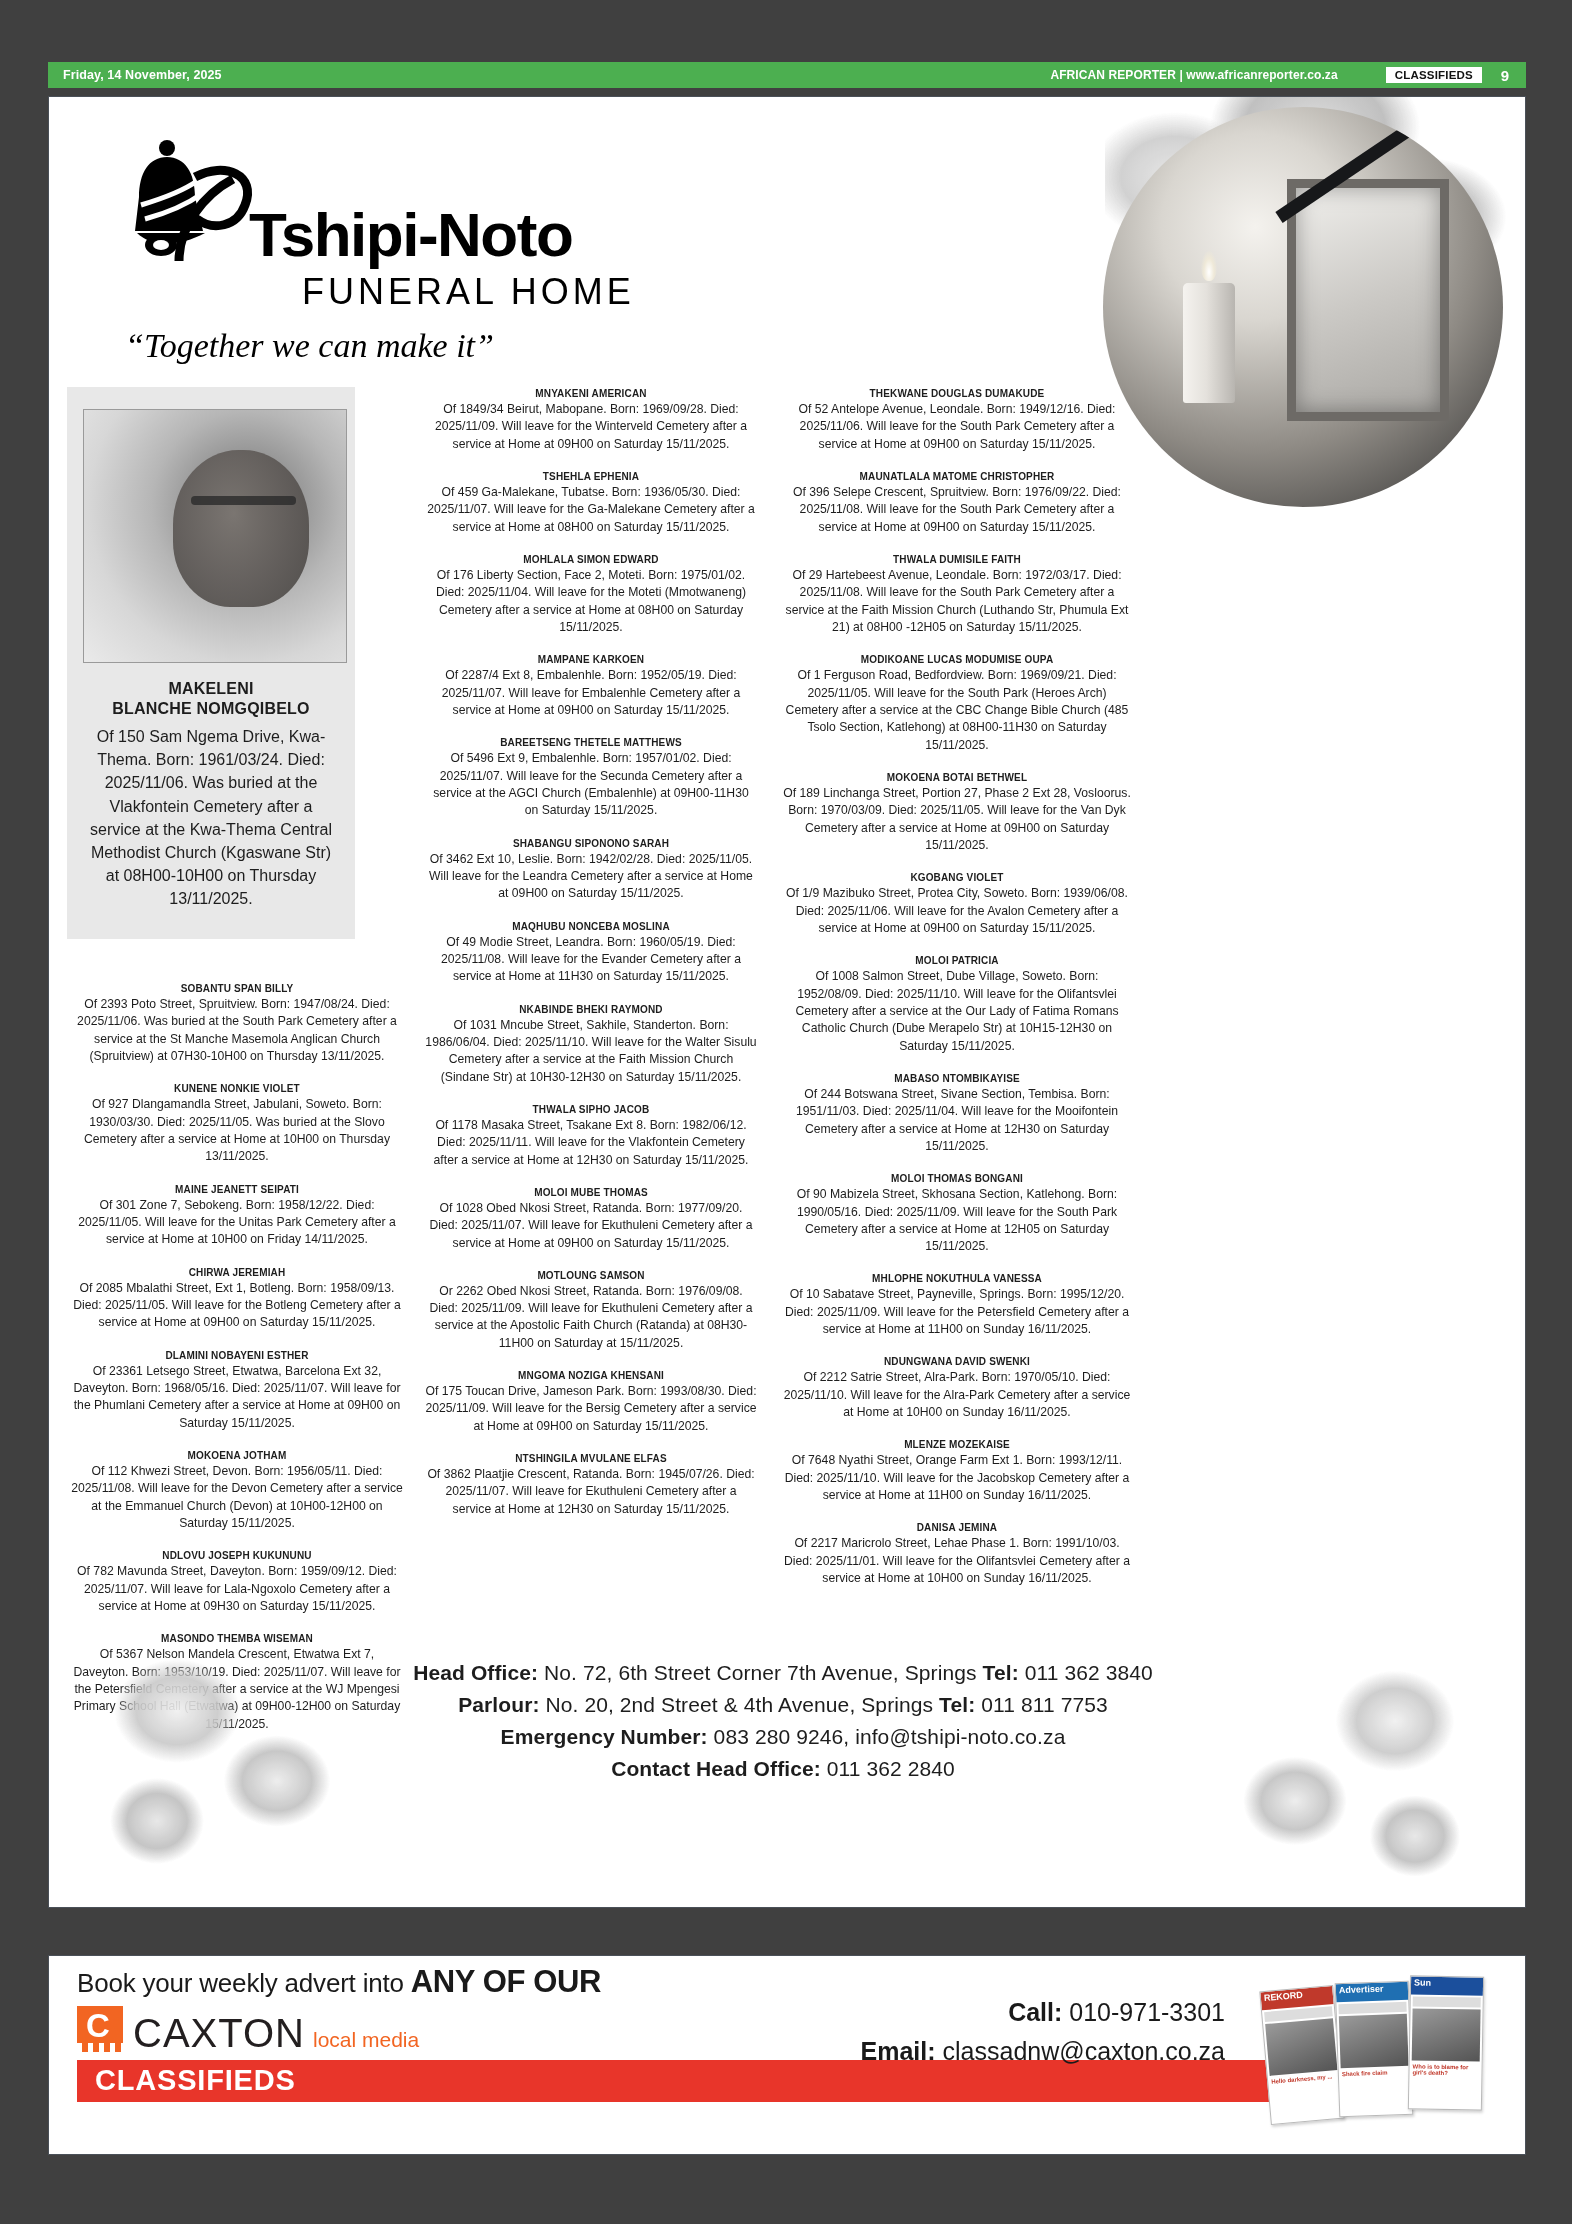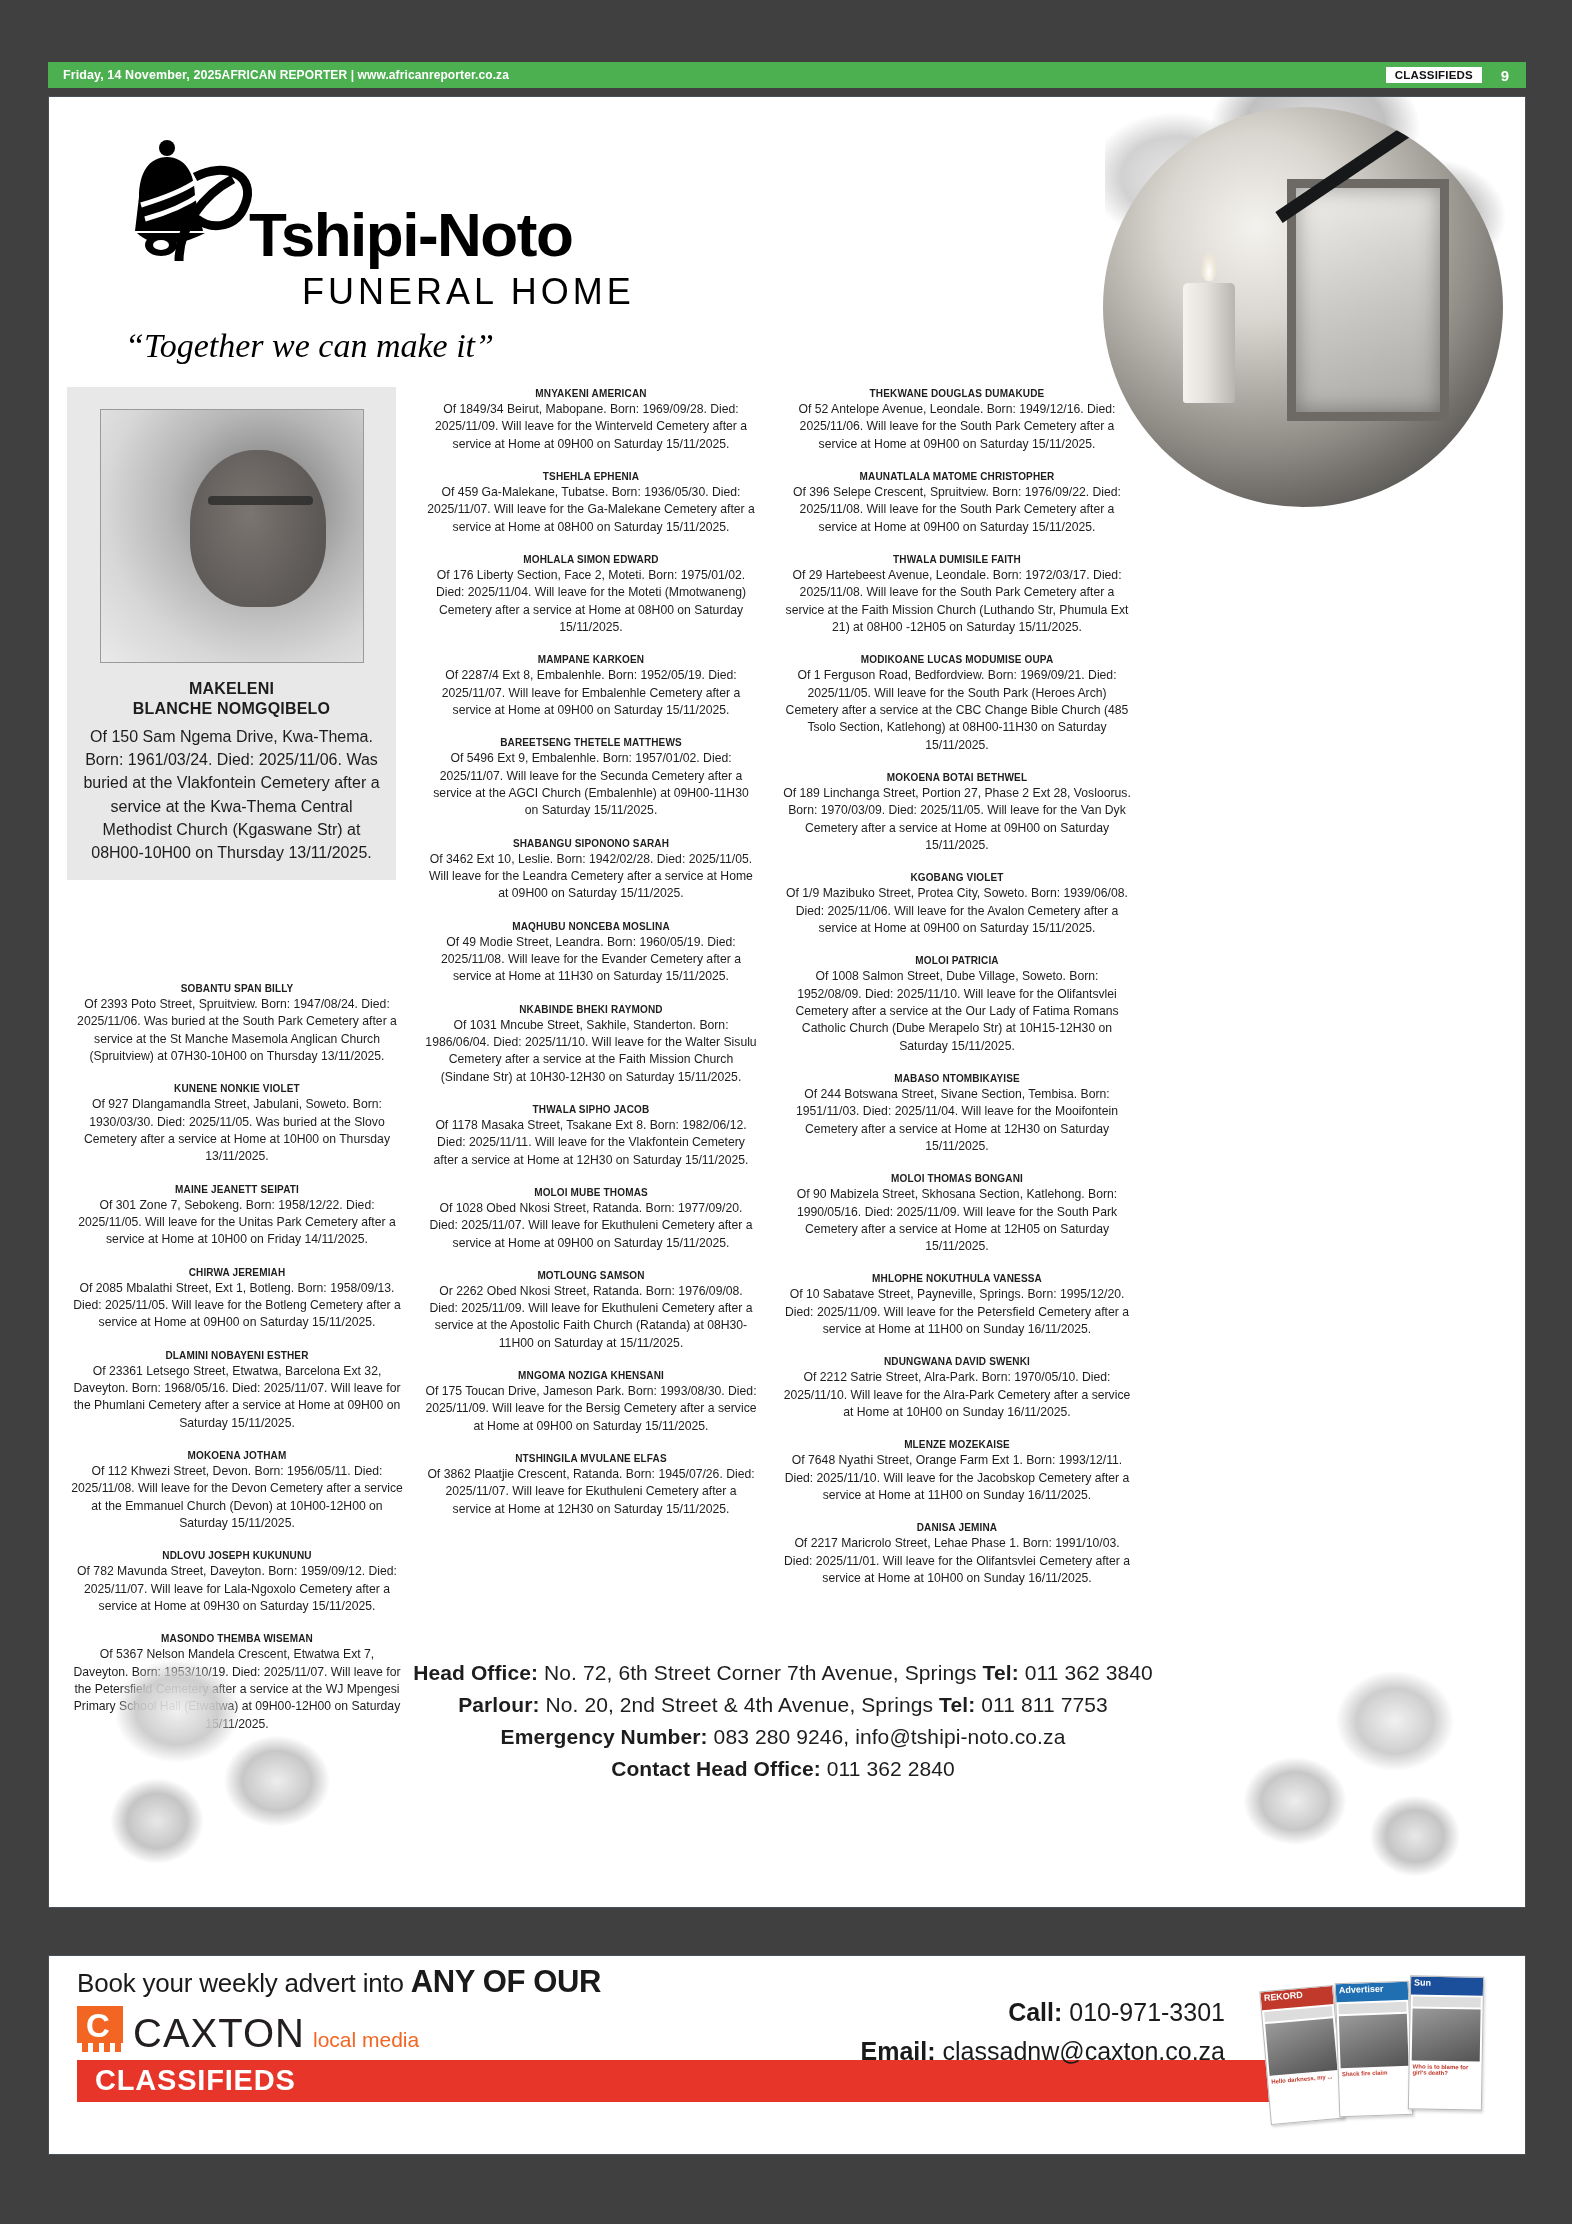--- a/index.html
+++ b/index.html
@@ -30,25 +30,25 @@
   }
   .masthead-date {
     font-size: 12.5px;
     font-weight: bold;
     padding-left: 15px;
     letter-spacing: 0.1px;
     white-space: nowrap;
   }
   .masthead-center {
     flex: 1;
-    text-align: left;
+    text-align: right;
     font-size: 12px;
     font-weight: bold;
     letter-spacing: 0.1px;
-    padding-right: 80px;
+    padding-right: 48px;
   }
   .masthead-classifieds {
     background: #ffffff;
     color: #111111;
     font-size: 11.5px;
     font-weight: bold;
     letter-spacing: 0.2px;
     padding: 3px 9px 2px 9px;
     margin-right: 8px;
     line-height: 1;
@@ -188,23 +188,23 @@
     font-style: italic;
     font-size: 34px;
     color: #000000;
     white-space: nowrap;
   }
 
   
   .featured {
     position: absolute;
     left: 18px; top: 290px;
-    width: 329px;
+    width: 288px;
     background: #e8e8e8;
-    padding: 22px 16px 16px 16px;
+    padding: 22px 16px 29px 16px;
     text-align: center;
   }
   .featured-photo {
     width: 264px; height: 254px;
     margin: 0 auto;
     border: 1px solid #9a9a9a;
     background:
       radial-gradient(circle at 62% 38%, #6f6f6f 0%, #8d8d8d 18%, #b6b6b6 42%, #d7d7d7 70%, #eaeaea 100%),
       linear-gradient(135deg, #cfcfcf 0%, #9f9f9f 55%, #cccccc 100%);
     position: relative;

